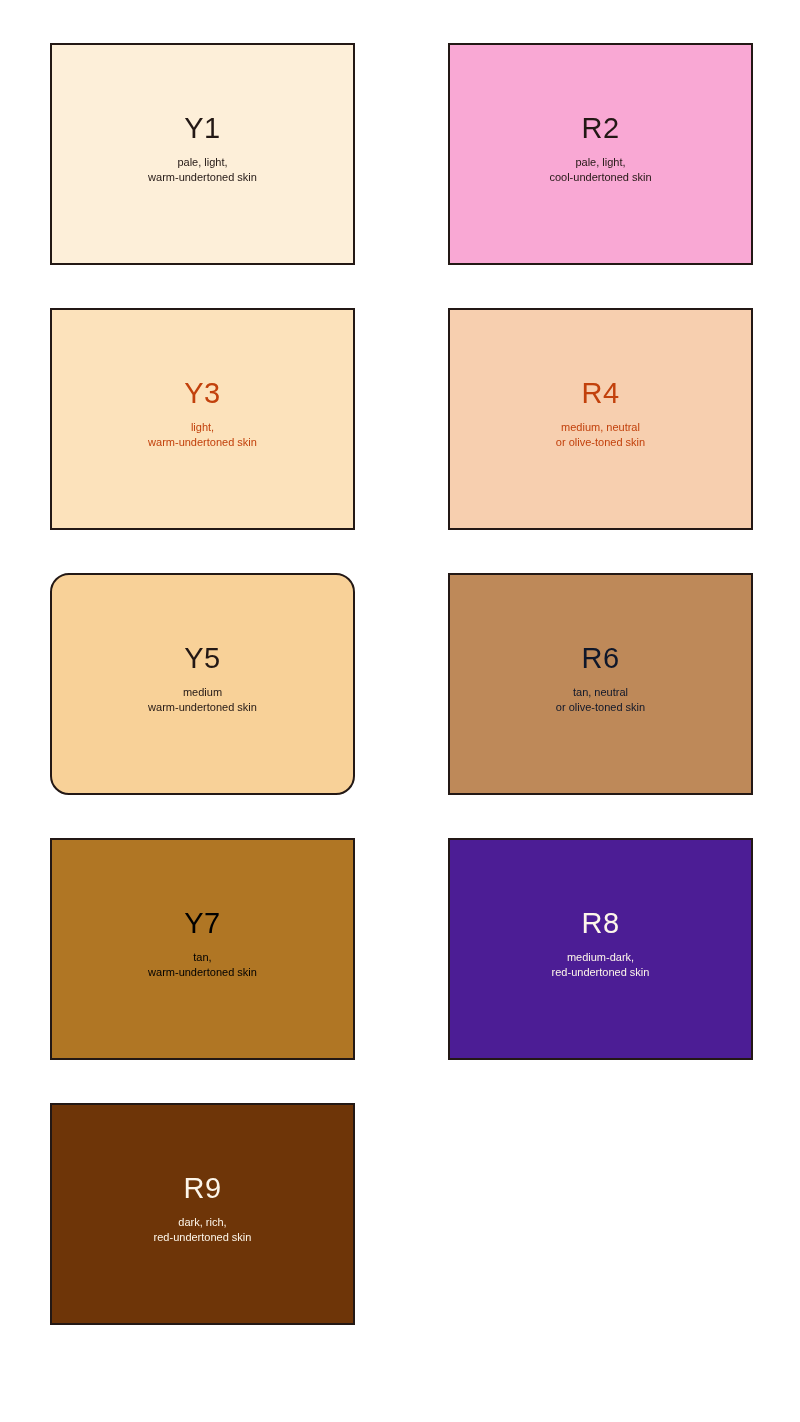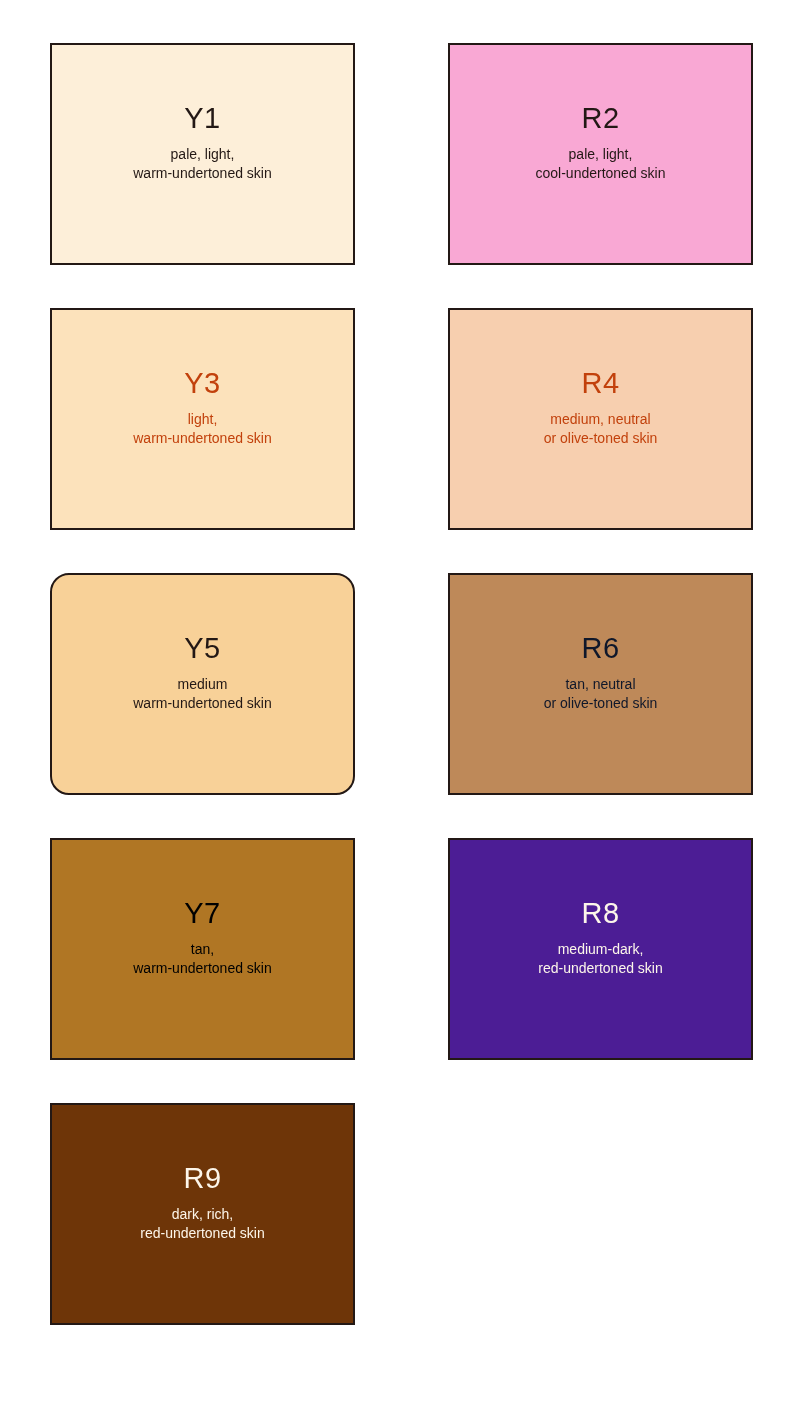--- a/index.html
+++ b/index.html
@@ -49,25 +49,25 @@
     display: flex;
     flex-direction: column;
     align-items: center;
   }
   .swatch-code {
     font-size: 29px;
     line-height: 1.05;
     font-weight: 400;
     letter-spacing: 0.5px;
     text-align: center;
-    margin: 0 0 12px 0;
+    margin: 10px 0 12px 0;
     white-space: nowrap;
   }
   .swatch-desc {
-    font-size: 14px;
+    font-size: 11px;
     line-height: 1.33;
     font-weight: 400;
     text-align: center;
     margin: 0;
     white-space: pre-line;
   }
 </style>
 </head>
 <body style="background-color: rgb(255, 255, 255);">
 

